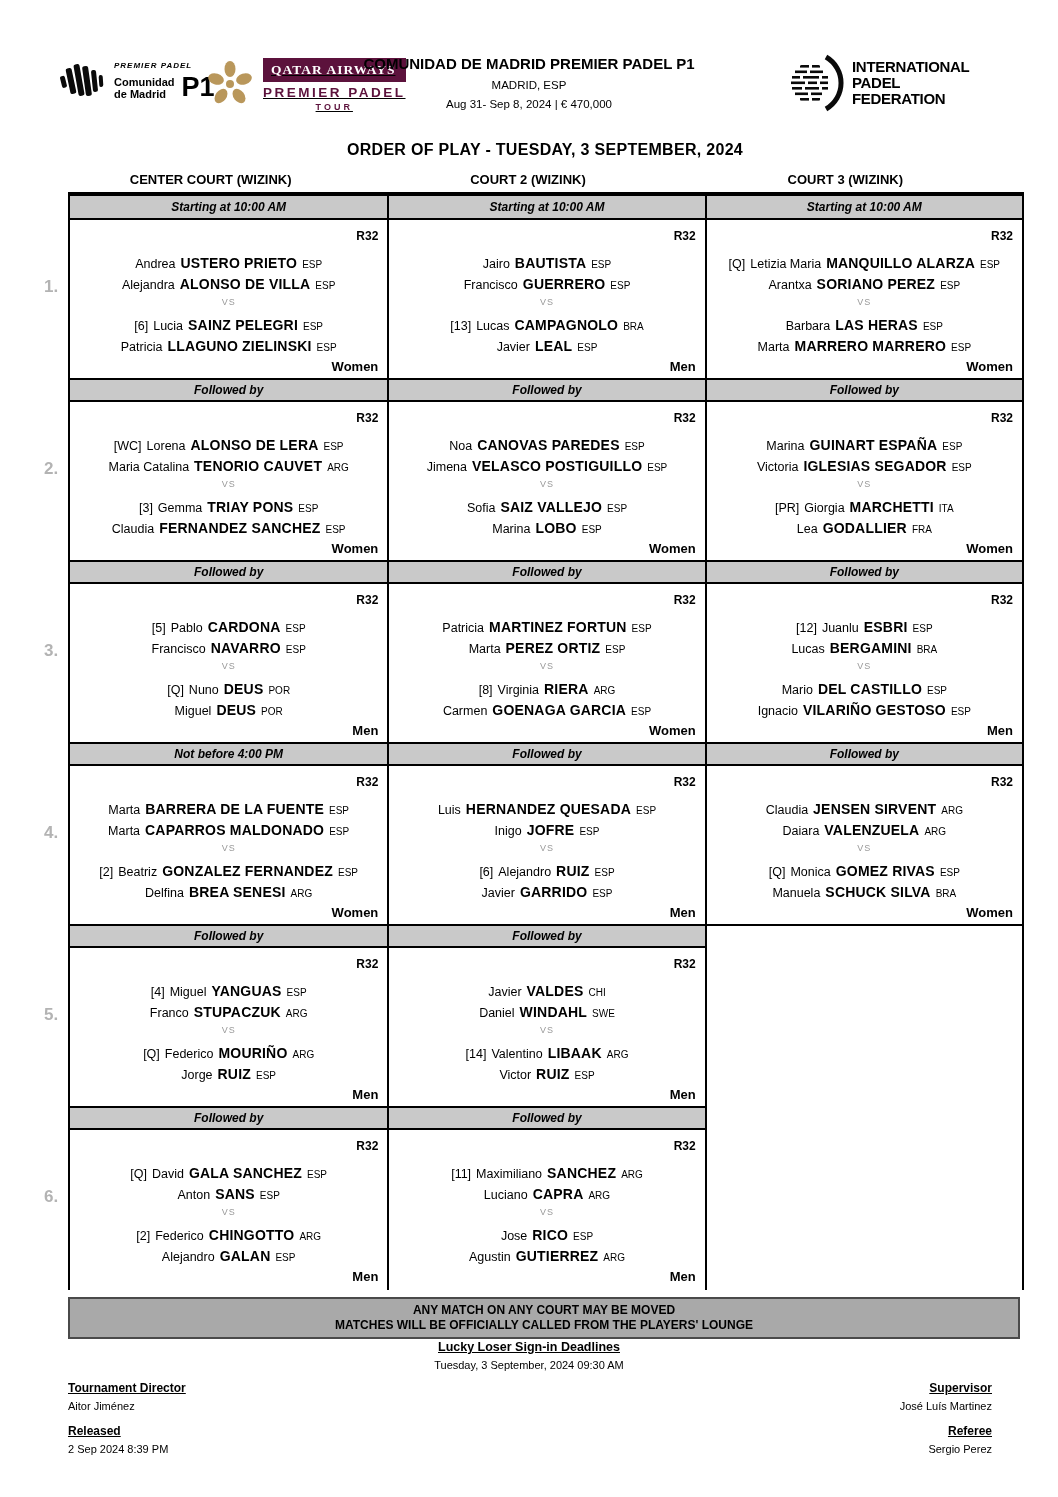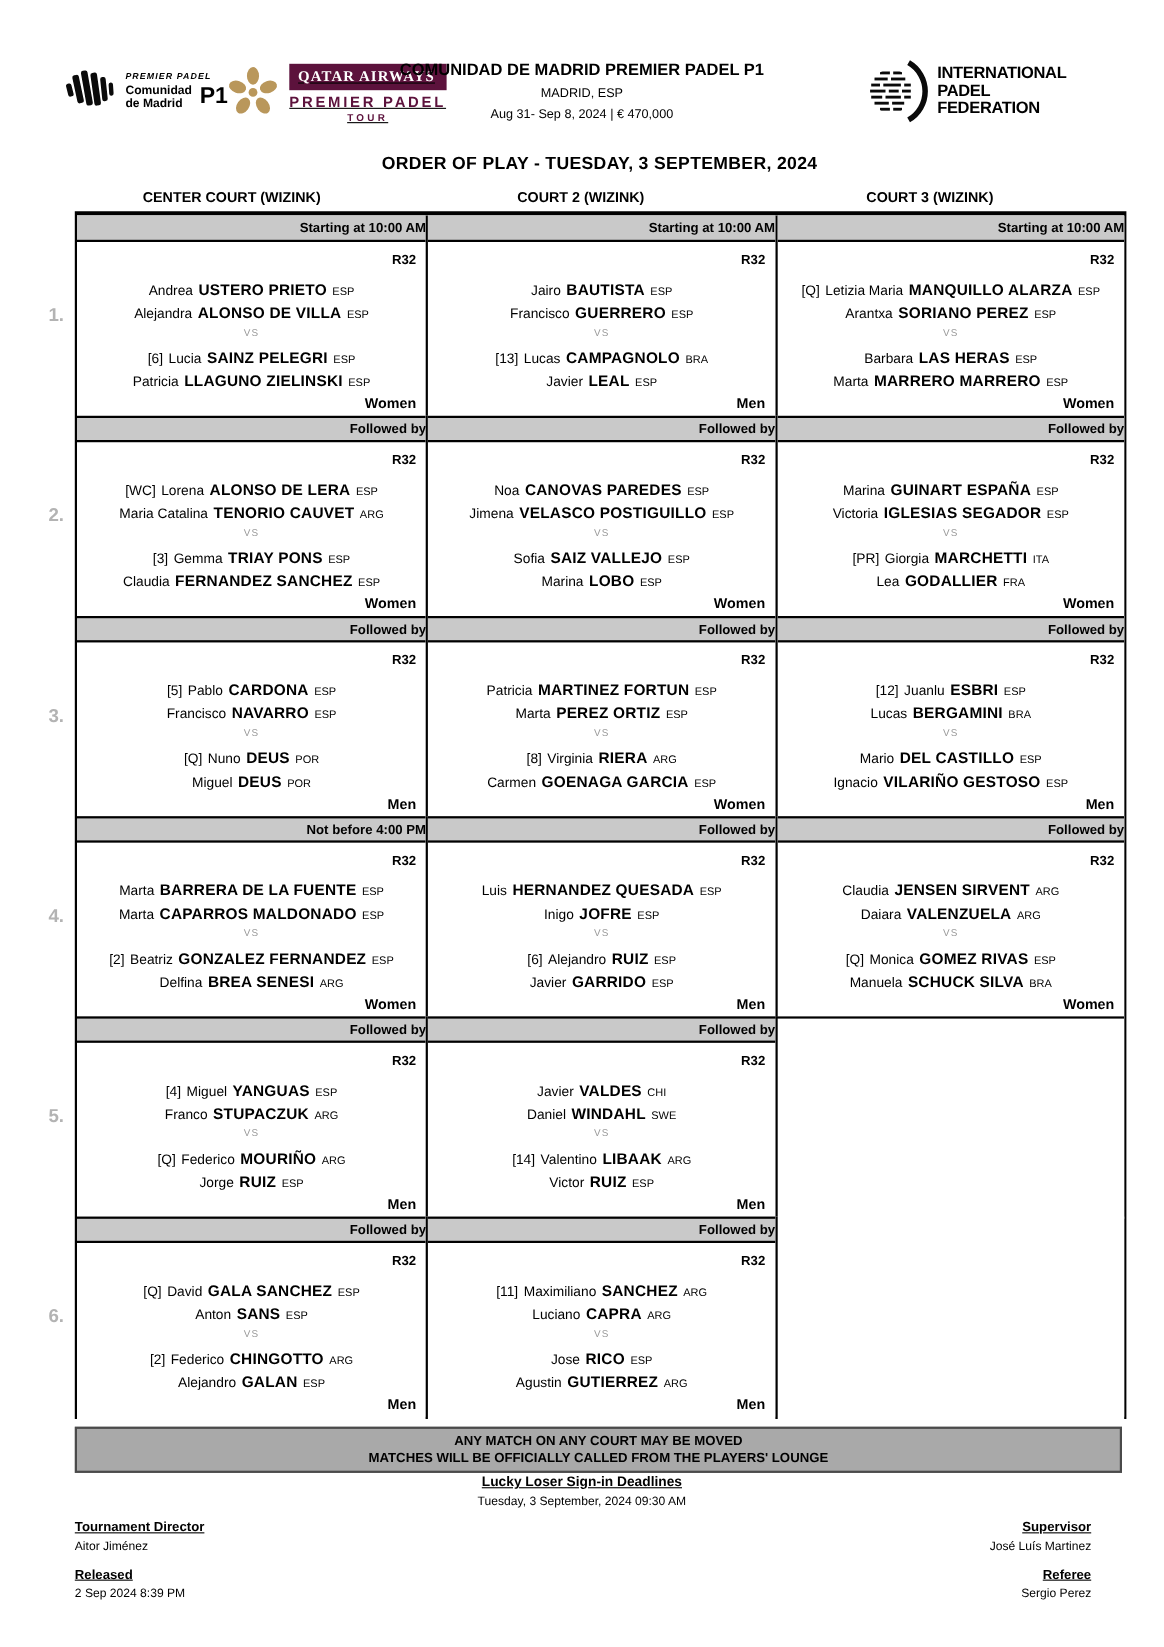--- a/index.html
+++ b/index.html
@@ -5,21 +5,21 @@
   html,body{margin:0;padding:0;background:#fff;}
   .page{position:relative;width:1058px;height:1497px;background:#fff;
         font-family:"Liberation Sans",sans-serif;color:#000;overflow:hidden;}
 
   
   .logo-madrid{position:absolute;left:60px;top:60px;display:flex;align-items:center;gap:8px;}
   .lm-text{display:flex;flex-direction:column;}
   .lm-small{font-size:8px;font-weight:bold;font-style:italic;letter-spacing:1px;}
   .lm-row{display:flex;align-items:center;gap:7px;margin-top:2px;}
   .lm-com{font-size:11px;font-weight:bold;line-height:12px;}
-  .lm-p1{font-size:21px;font-weight:bold;}
+  .lm-p1{font-size:27px;font-weight:bold;}
   .logo-qatar{position:absolute;left:207px;top:58px;display:flex;align-items:flex-start;gap:10px;text-decoration:underline;}
   .q-box{background:#5c123c;color:#fff;font-family:"Liberation Serif",serif;
          font-size:13.5px;font-weight:bold;letter-spacing:1px;padding:4px 8px;}
   .q-pp{color:#5c123c;font-weight:bold;font-size:13.5px;letter-spacing:2.5px;margin-top:3px;text-align:center;}
   .q-tour{color:#5c123c;font-weight:bold;font-size:9px;letter-spacing:3px;margin-top:2px;text-align:center;}
   .header-center{position:absolute;left:50%;top:55px;transform:translateX(-50%);
                  text-align:center;width:460px;}
   .hc-title{font-size:15px;font-weight:bold;}
   .hc-loc{font-size:11.5px;margin-top:7px;}
   .hc-dates{font-size:11.5px;margin-top:7px;}
@@ -35,22 +35,22 @@
 
   
   .order-grid{position:absolute;left:68px;top:192px;width:952px;
               border:2px solid #000;border-top:4px solid #000;}
   .slot-row{position:relative;display:grid;grid-template-columns:1fr 1fr 1fr;height:182px;}
   .slot-num{position:absolute;left:-26px;top:50%;transform:translateY(-50%);
             font-size:17px;font-weight:bold;color:#b3b3b3;}
   .cell{display:flex;flex-direction:column;background:#fff;}
   .cell.sep{border-left:2px solid #000;}
   .band{height:20px;line-height:20px;background:#c9c9c9;border-top:2px solid #000;
-        border-bottom:2px solid #000;text-align:right;font-size:12px;font-weight:bold;
-        }
+        border-bottom:2px solid #000;text-align:center;font-size:12px;font-weight:bold;
+        font-style:italic;}
   .slot-row:first-child .band{border-top:0;height:22px;line-height:22px;}
   .match{flex:1;display:flex;flex-direction:column;padding:5px 0 4px;box-sizing:border-box;border-radius:14px;}
   .round{height:20px;text-align:right;font-size:12px;font-weight:bold;padding:4px 9px 0;}
   .pline{display:flex;justify-content:center;align-items:baseline;gap:5px;height:21px;}
   .pline .seed,.pline .first{font-size:12.5px;}
   .pline .last{font-size:14px;font-weight:bold;letter-spacing:0.2px;}
   .pline .nat{font-size:10px;}
   .vs{height:14px;text-align:center;font-size:9px;color:#999;letter-spacing:1px;}
   .team{margin-top:6px;}
   .gender{margin-top:auto;text-align:right;font-size:13px;font-weight:bold;padding:0 9px 2px;}

